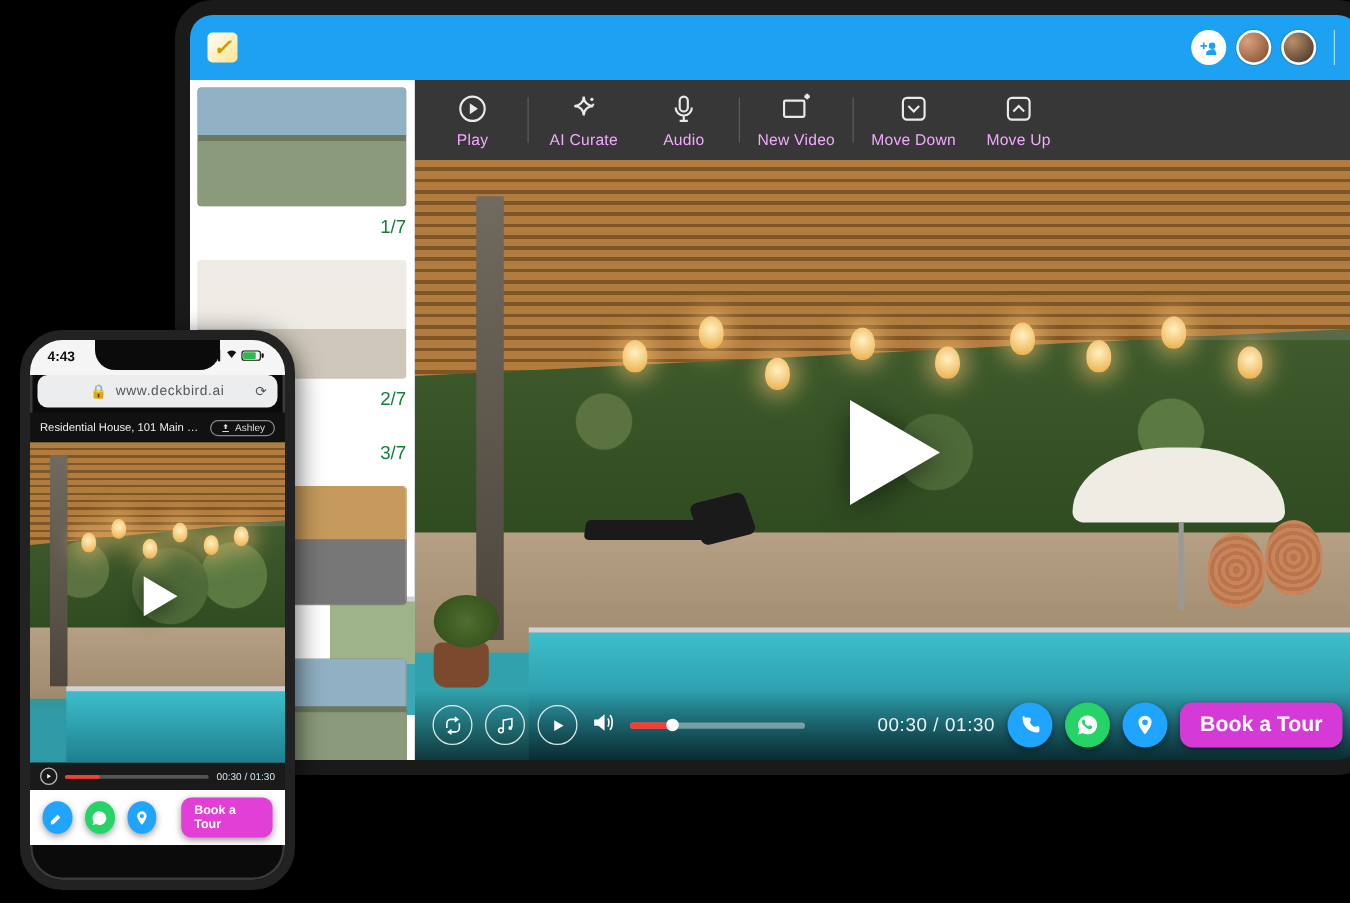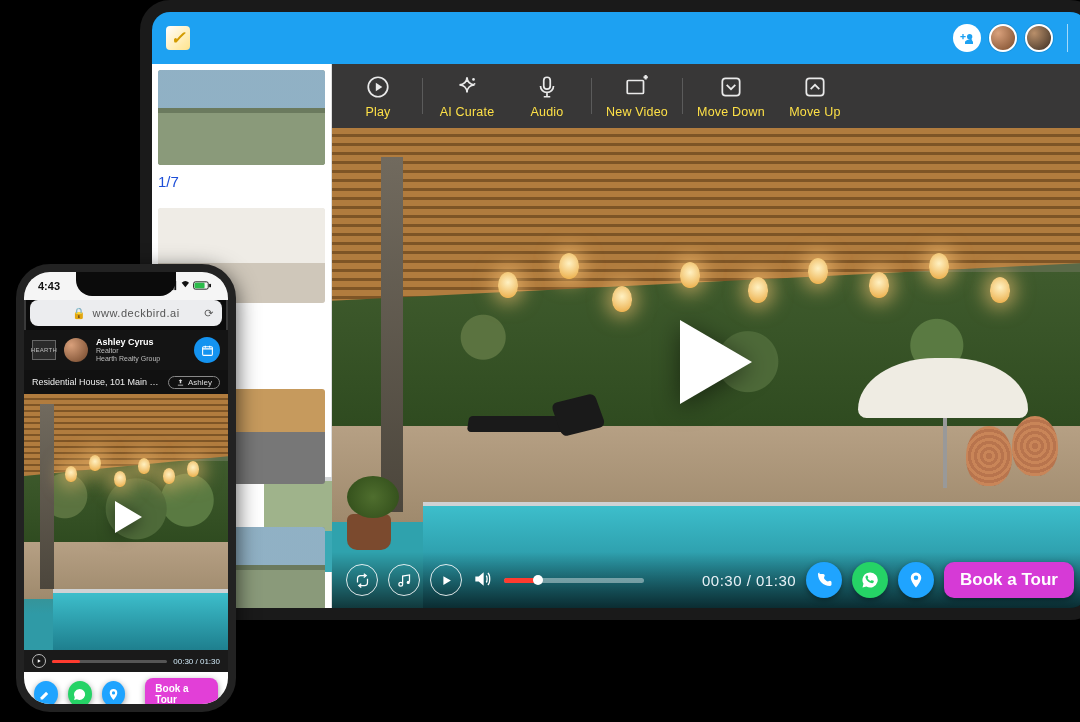--- a/index.html
+++ b/index.html
@@ -67,21 +67,21 @@
   .thumb-img {
     width:100%; height:95px; border-radius:3px;
     background:#6b7a5e; position:relative; overflow:hidden;
   }
   .thumb-img::after {
     content:""; position:absolute; inset:0;
     background:
       linear-gradient(180deg, rgba(160,200,240,.7) 0 40%, transparent 40%),
       linear-gradient(0deg, #8a9a7a 0 55%, transparent 55%);
   }
-  .thumb-label { text-align:left; font-size:15px; color:#1d4ed8; padding:8px 0 12px; }
+  .thumb-label { text-align:right; font-size:15px; color:#15803d; padding:8px 0 12px; }
   .thumb-img.interior { background:#e9e5de; }
   .thumb-img.interior::after {
     background: linear-gradient(180deg, #efece6 0 58%, #cfc7ba 58% 100%);
   }
   .thumb-img.pool { background: linear-gradient(180deg,#9fb38b 0 55%, #3aa9b5 55%); }
   .thumb-img.pool::after { background:none; }
   .thumb-img.lounge { background: linear-gradient(180deg,#c69a5d 0 45%, #777 45% 100%);} 
   .thumb-img.lounge::after{background:none;}
 
   
@@ -95,21 +95,21 @@
     color:#e9e9e9; font-size:12px;
     padding:0 6px;
   }
   .tool {
     display:flex; flex-direction:column; align-items:center; justify-content:center;
     min-width:80px; padding:4px 10px; gap:4px;
     cursor:pointer;
   }
   .tool .ico { width:28px; height:28px; display:flex; align-items:center; justify-content:center; }
   .tool .ico svg { width:26px; height:26px; stroke:#eaeaea; stroke-width:1.6; fill:none; }
-  .tool-label { font-size:12.5px; color:#fde047; letter-spacing:.2px; white-space:nowrap;}
+  .tool-label { font-size:12.5px; color:#f0abfc; letter-spacing:.2px; white-space:nowrap;}
   .tsep { width:1px; height:36px; background:rgba(255,255,255,.18); margin:0 4px; }
 
   
   .t-stage {
     flex:1; position:relative; overflow:hidden;
     background: linear-gradient(180deg,#939a73 0 8%, transparent 8%),
                 linear-gradient(180deg, #5a6a48 0 35%, #2fa2ad 80% 100%);
   }
   
   .ceiling { position:absolute; top:0; left:0; right:0; height:36%;
@@ -473,35 +473,20 @@
         </svg>
     </span>
   </div>
 
   <div class="p-url">
     <span>🔒</span>
     <span>www.deckbird.ai</span>
     <span style="position:absolute;right:14px;">⟳</span>
   </div>
 
-  <div class="p-profile">
-    <div class="logo">HEARTH</div>
-    <div class="av"></div>
-    <div class="txt">
-      <div class="name">Ashley Cyrus</div>
-      <div class="role">Realtor</div>
-      <div class="grp">Hearth Realty Group</div>
-    </div>
-    <div class="cal">
-        <svg viewBox="0 0 24 24">
-          <rect x="3" y="5" width="18" height="16" rx="2" fill="none" stroke="#fff" stroke-width="2"></rect>
-          <path d="M3 9h18M8 3v4M16 3v4" stroke="#fff" stroke-width="2"></path>
-        </svg>
-      </div>
-  </div>
 
   <div class="p-titlebar">
     <span>Residential House, 101 Main …</span>
     <span class="share">
       <svg width="9" height="9" viewBox="0 0 24 24">
           <path fill="#ddd" d="M12 3l5 5h-3v6h-4V8H7l5-5zM5 18h14v2H5z"></path>
         </svg>
       <span>Ashley</span>
     </span>
   </div>

